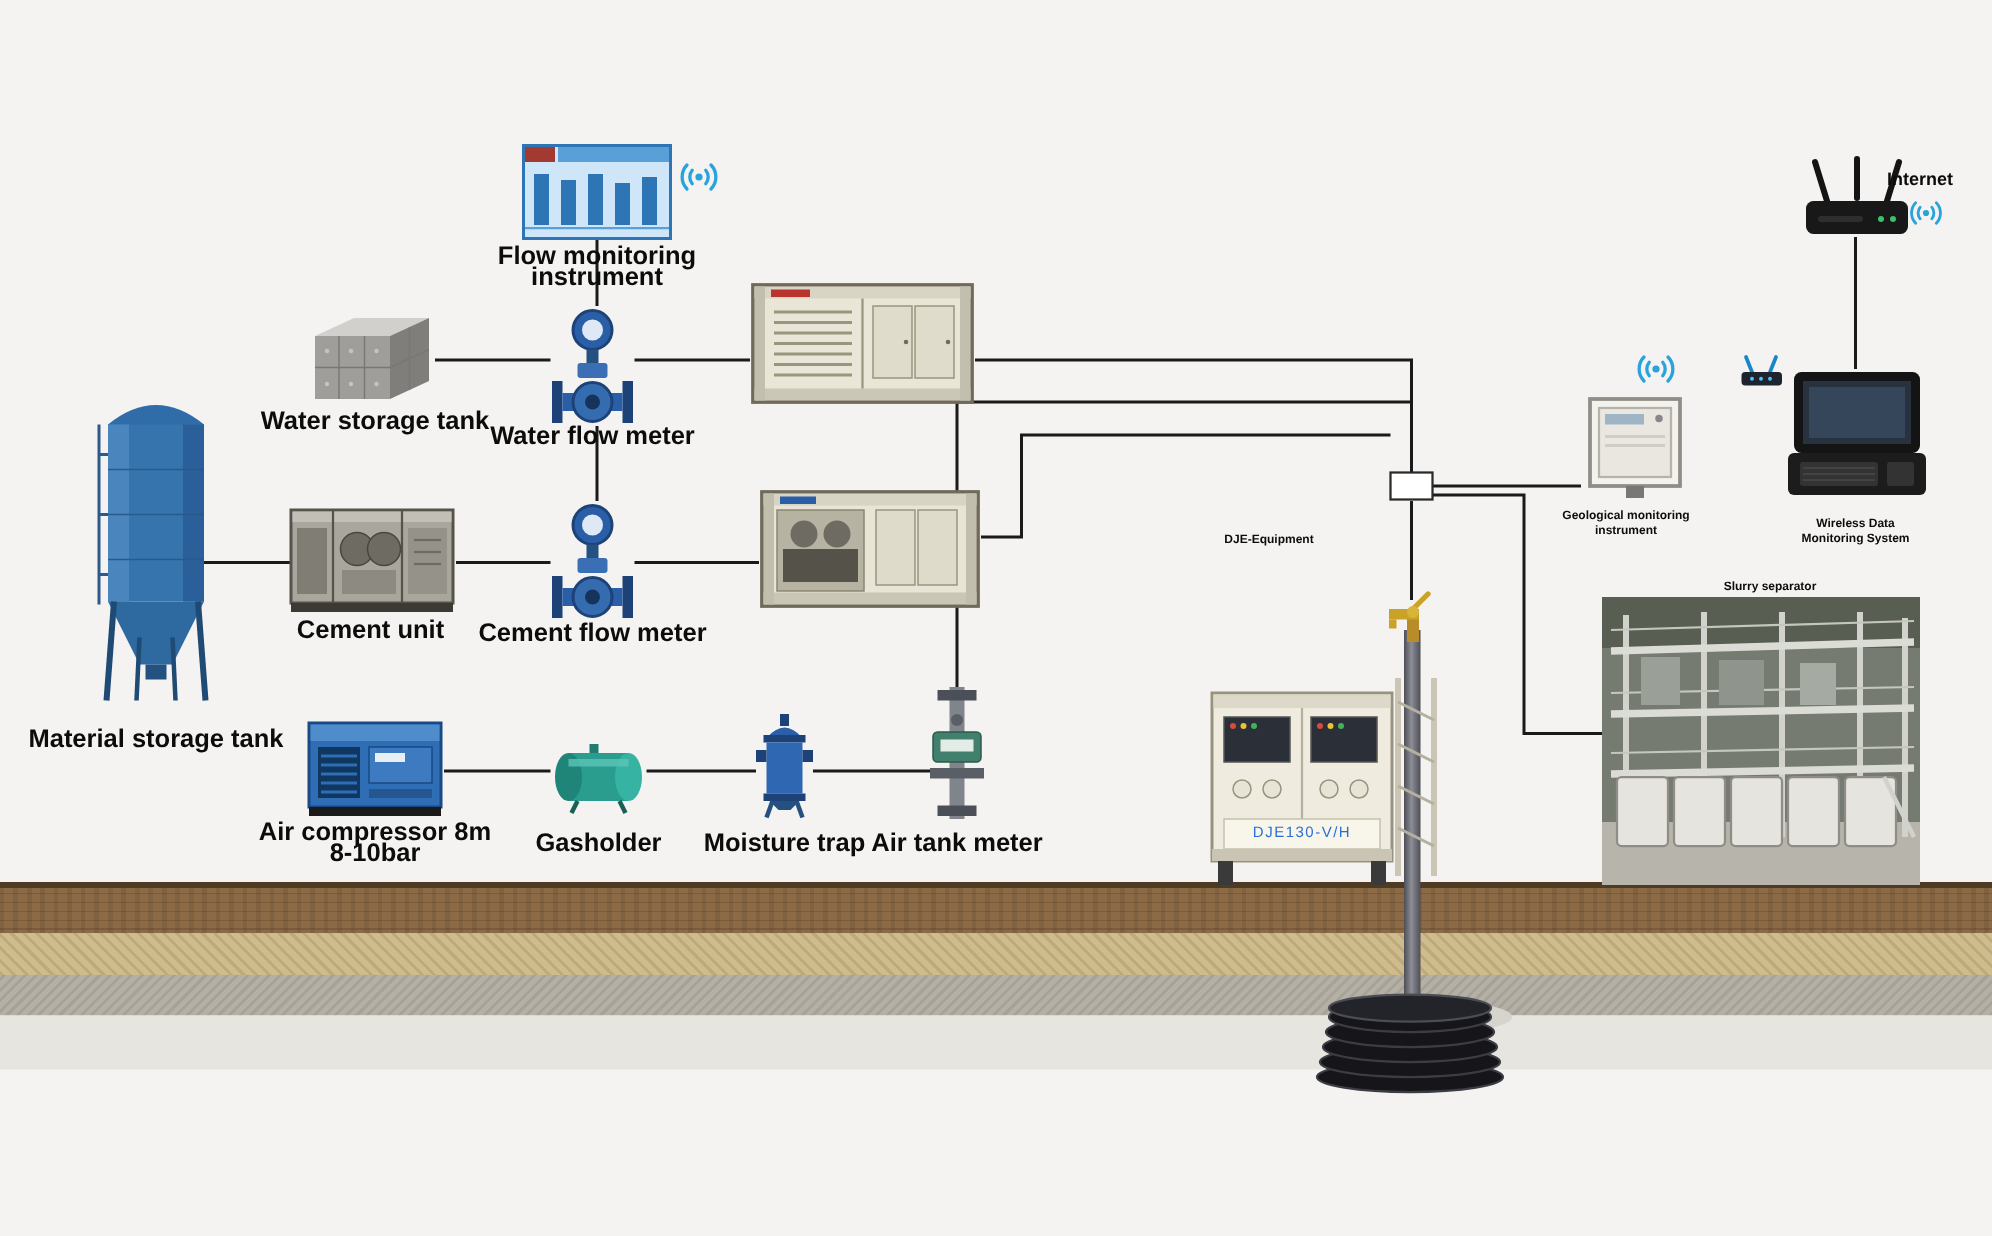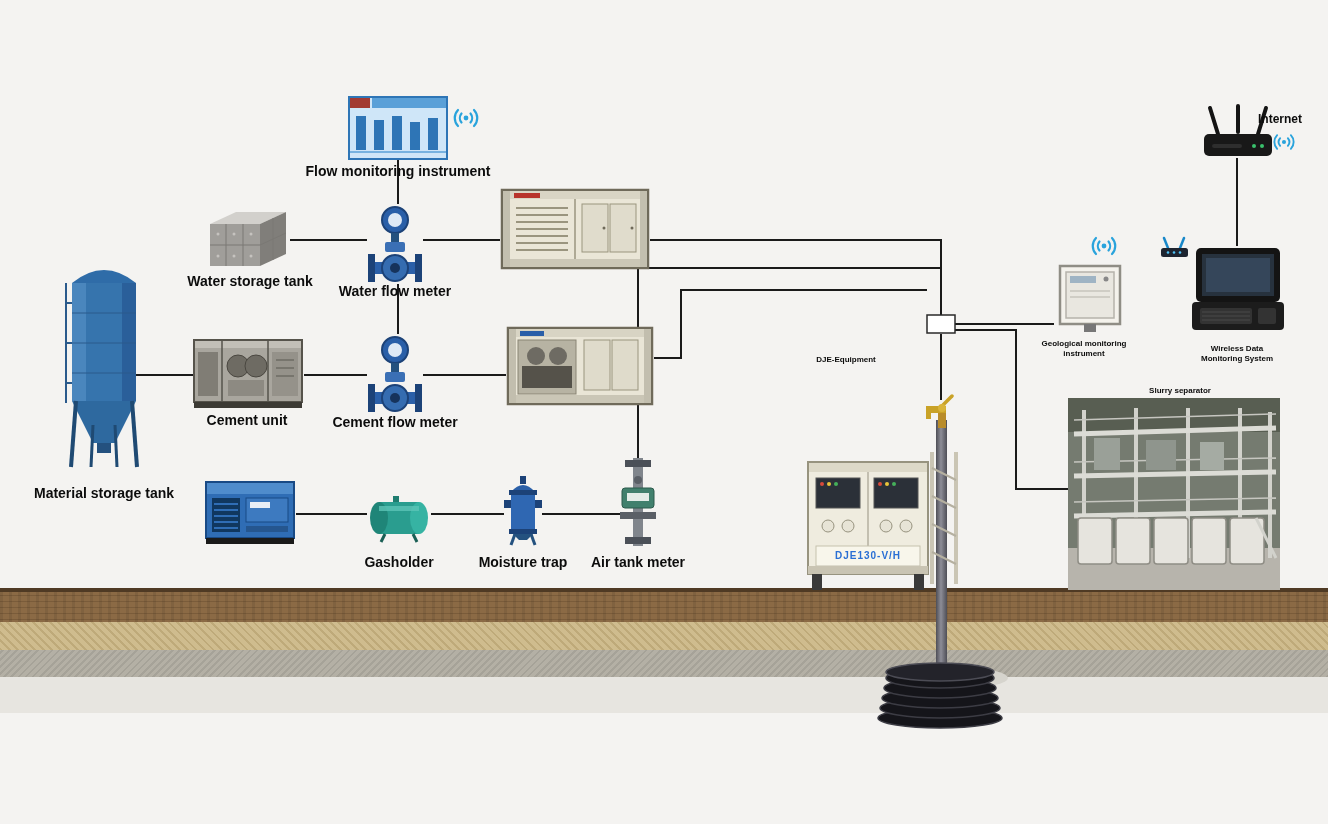--- a/index.html
+++ b/index.html
@@ -1,36 +1,36 @@
 <!DOCTYPE html>
 <html><head>
 <meta charset="utf-8">
 <style>
   html,body{margin:0;padding:0;background:#f4f3f1;}
   .canvas{position:relative;width:1328px;height:824px;background:#f4f3f1;overflow:hidden;
           font-family:"Liberation Sans",sans-serif;margin:0 auto;}
   .abs{position:absolute;}
-  .lbl{position:absolute;text-align:center;font-weight:bold;font-size:14px;line-height:14px;color:#0c0c0c;z-index:5;}
+  .lbl{position:absolute;text-align:center;font-weight:bold;font-size:17px;line-height:14px;color:#0c0c0c;z-index:5;}
   .lbl-sm{font-size:8px;line-height:10px;}
   .ground{position:absolute;left:0;width:1328px;z-index:0;}
   .g1{top:588px;height:34px;background:
       repeating-linear-gradient(0deg,rgba(60,40,20,.22) 0 1px,transparent 1px 6px),
       repeating-linear-gradient(90deg,rgba(0,0,0,.08) 0 3px,transparent 3px 9px),#8b6a45;
       border-top:4px solid #4f3a24;}
   .g2{top:622px;height:28px;background:
       repeating-linear-gradient(45deg,rgba(140,115,60,.25) 0 2px,transparent 2px 6px),#cfbc8e;}
   .g3{top:650px;height:27px;background:
       repeating-linear-gradient(-45deg,rgba(80,80,75,.14) 0 2px,transparent 2px 5px),#b4b0a5;}
   .g4{top:677px;height:36px;background:#e7e5e0;}
   .lines{left:0;top:0;z-index:1;}
   .equip{z-index:3;}
   .pipe{position:absolute;left:936px;top:420px;width:11px;height:293px;z-index:2;
         background:linear-gradient(90deg,#4e4e56,#8d8d97 45%,#4e4e56);}
   .djetext{position:absolute;left:816px;top:550px;width:104px;text-align:center;
-           font-weight:bold;font-size:10px;letter-spacing:1px;color:#2a6fd4;z-index:4;}
+           font-weight:normal;font-size:10px;letter-spacing:1px;color:#2a6fd4;z-index:4;}
 </style>
 </head>
 <body>
 
 <div class="canvas">
 
   <div class="ground g1"></div>
   <div class="ground g2"></div>
   <div class="ground g3"></div>
   <div class="ground g4"></div>
@@ -463,20 +463,24 @@
   <div class="lbl" style="left:315px;top:284px;width:160px">Water flow meter</div>
 
 
   <div class="lbl" style="left:167px;top:413px;width:160px">Cement unit</div>
 
   <div class="lbl" style="left:315px;top:415px;width:160px">Cement flow meter</div>
 
 
   <div class="lbl" style="left:14px;top:486px;width:180px">Material storage tank</div>
 
+  <div class="lbl" style="left:170px;top:548px;width:160px">
+    <div>Air compressor 8m</div>
+    <div>8-10bar</div>
+  </div>
 
   <div class="lbl" style="left:319px;top:555px;width:160px">Gasholder</div>
 
   <div class="lbl" style="left:443px;top:555px;width:160px">Moisture trap</div>
 
   <div class="lbl" style="left:558px;top:555px;width:160px">Air tank meter</div>
 
   <div class="lbl lbl-sm" style="left:786px;top:355px;width:120px">DJE-Equipment</div>
 
   <div class="lbl lbl-sm" style="left:1024px;top:339px;width:120px">

